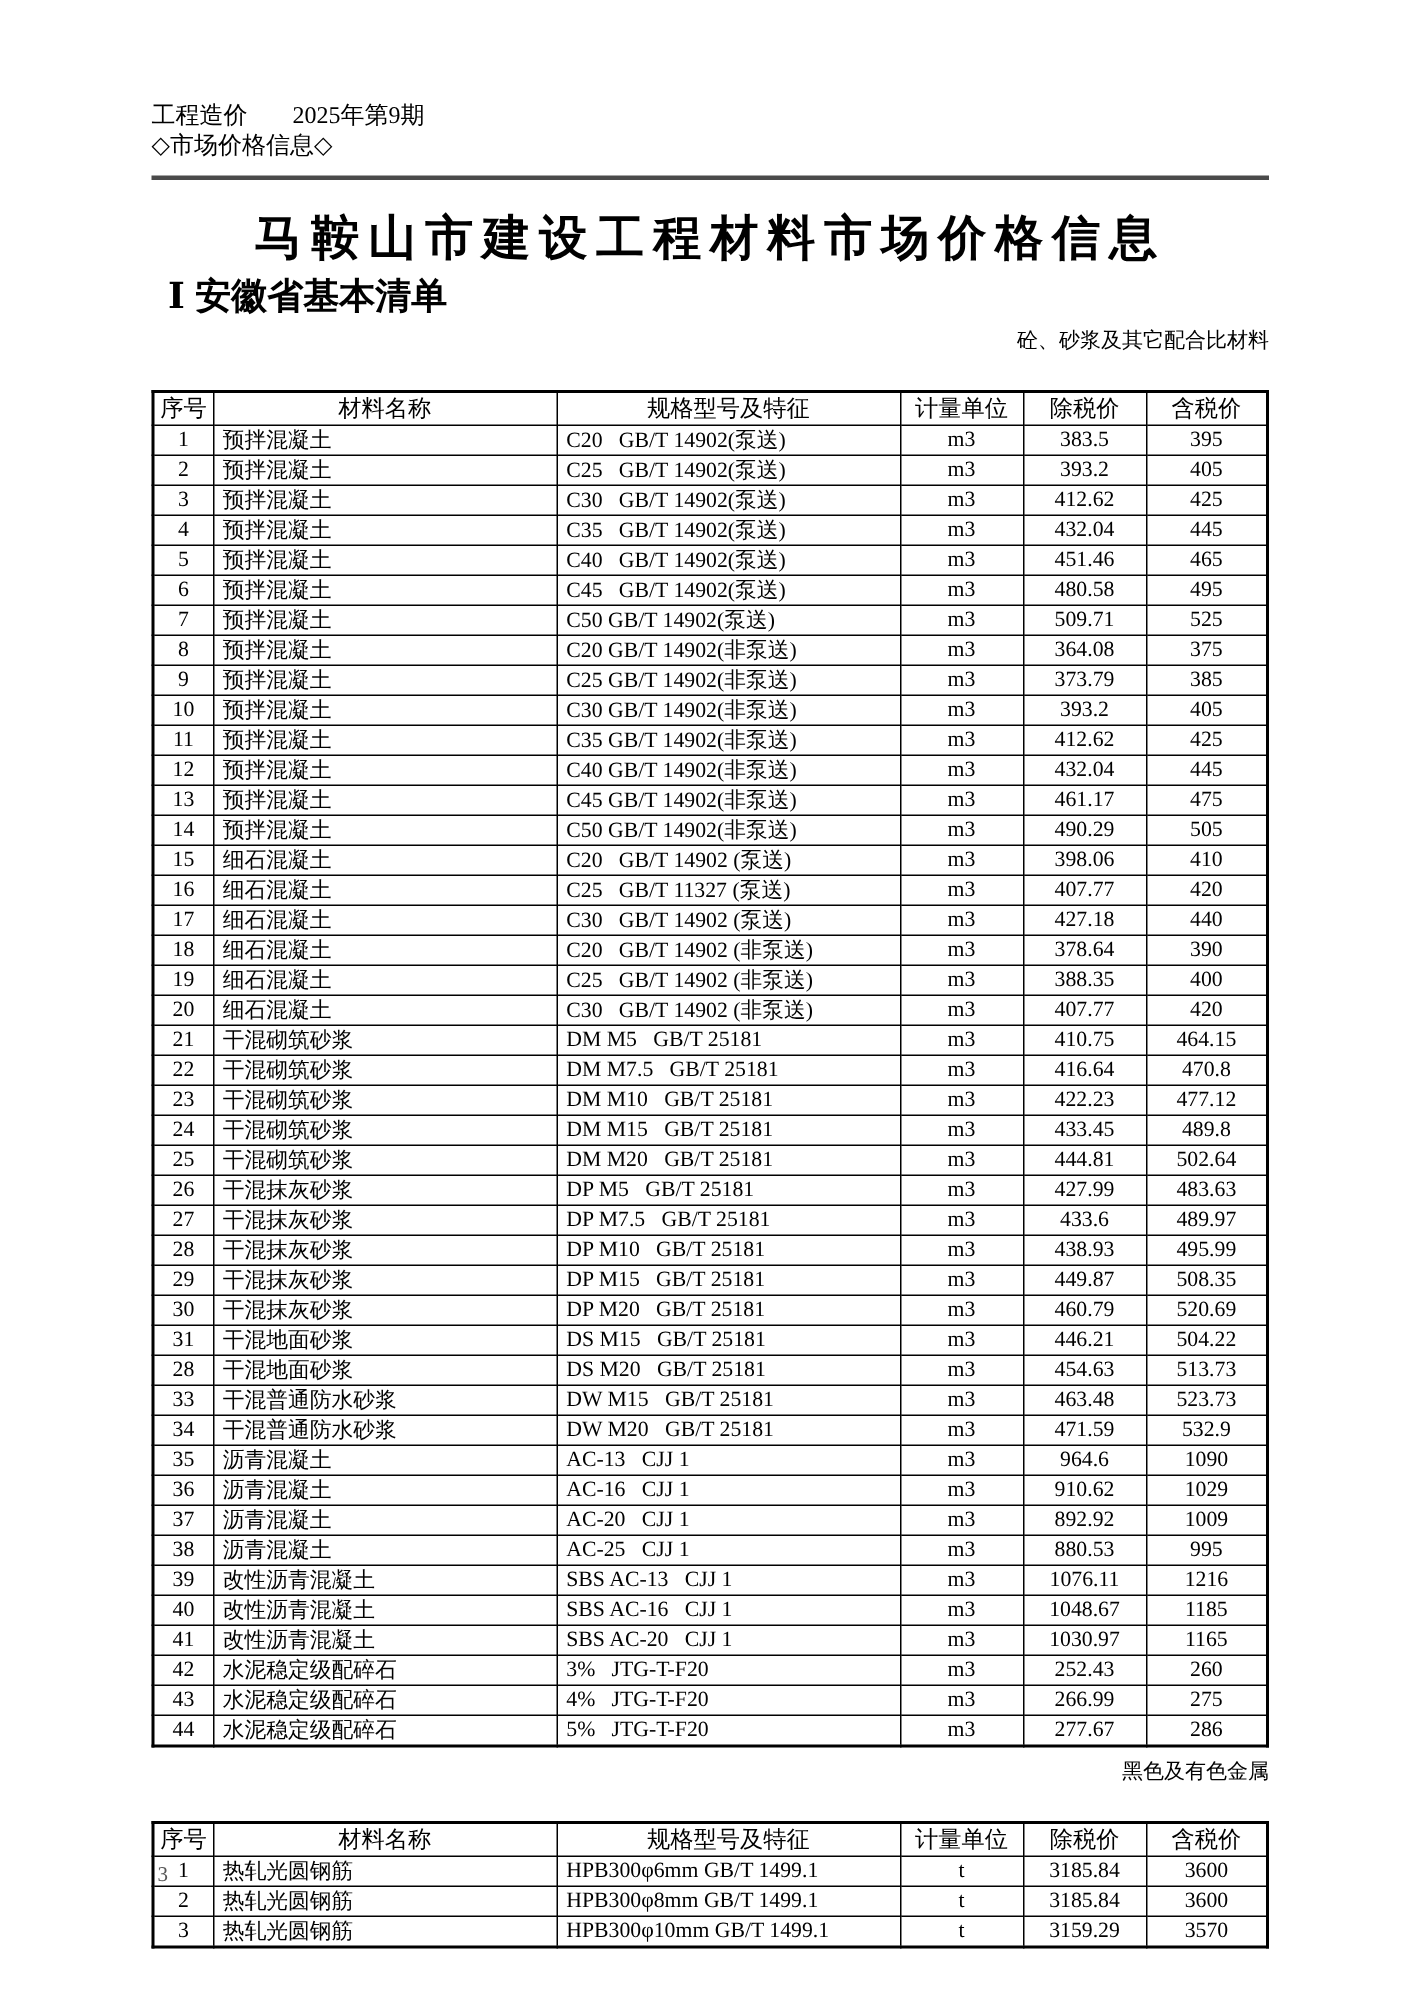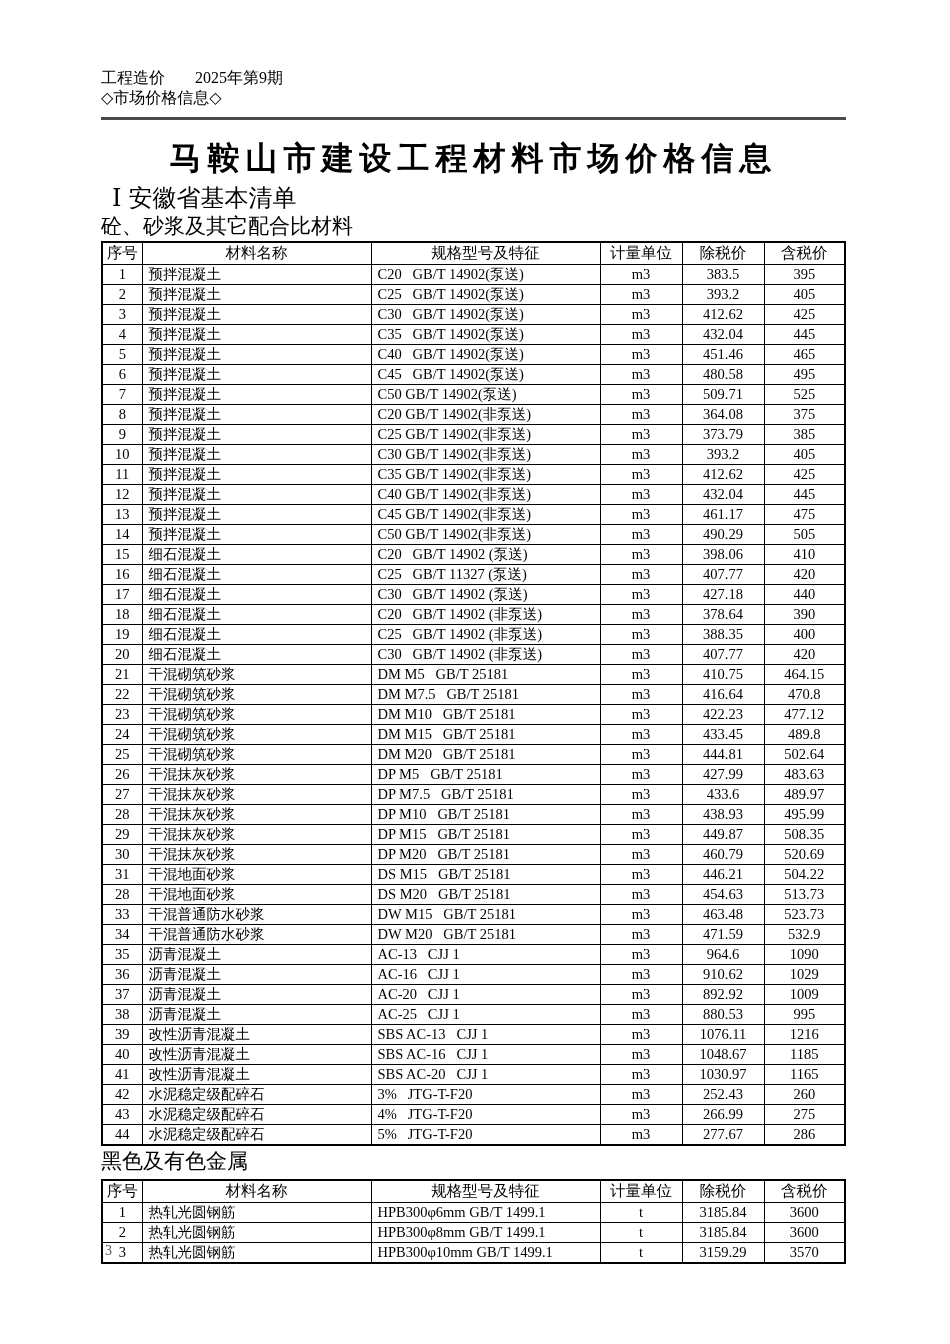--- a/index.html
+++ b/index.html
@@ -45,38 +45,38 @@
     text-align: center;
     font-size: 32px;
     font-weight: bold;
     letter-spacing: 6px;
     line-height: 40px;
   }
   .section-title {
     margin-top: 5px;
     margin-left: 11px;
     font-size: 24px;
-    font-weight: normal;
+    font-weight: bold;
     line-height: 30px;
   }
   .section-title .roman { margin-right: 7px; }
   .table-caption {
-    text-align: left;
-    font-size: 21px;
+    text-align: right;
+    font-size: 14px;
     line-height: 26px;
     font-family: Liberation Mono, monospace;
   }
   .caption-1 { margin-top: 2px; }
   .caption-2 { margin-top: 4px; margin-bottom: 3px; }
   
   table.price-table {
     border-collapse: collapse;
     table-layout: fixed;
     width: 743px;
-    margin-top: 0;
+    margin-top: 19px;
   }
   table.price-table th, table.price-table td {
     border: 1px solid #000;
     font-weight: normal;
     overflow: hidden;
     white-space: pre;
   }
   table.price-table { border: 2px solid #000; }
   table.price-table th {
     font-size: 15.5px;

